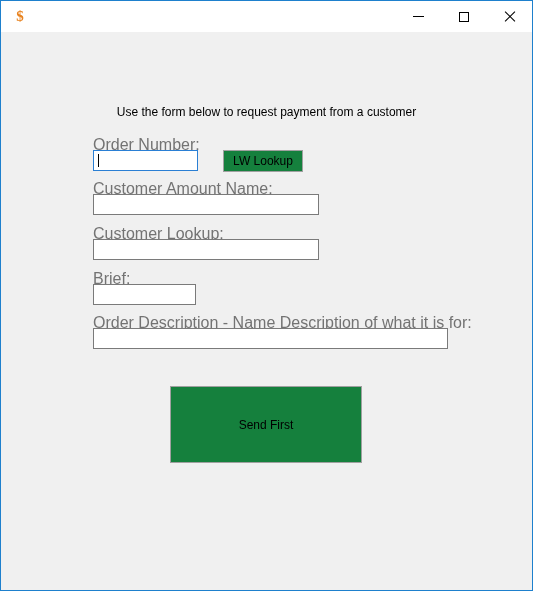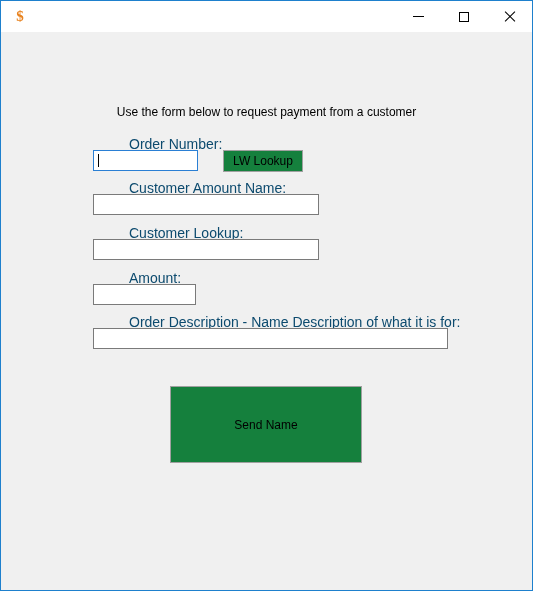--- a/index.html
+++ b/index.html
@@ -128,24 +128,23 @@
     left: 0;
     top: 73px;
     width: 100%;
     text-align: center;
     font-size: 12px;
     color: #000;
   }
 
   .field-label {
     position: absolute;
-    font-size: 14px;
-    color: #0c4a6e;
+    font-size: 16px;
+    color: #737373;
     white-space: nowrap;
-    margin-left: 36px;
   }
 
   .text-input {
     position: absolute;
     box-sizing: border-box;
     background: #ffffff;
     border: 1px solid #7a7a7a;
     font-family: "Liberation Sans", sans-serif;
     font-size: 12px;
     color: #000;
@@ -228,22 +227,22 @@
     <input class="text-input focused" id="in-order" value="" placeholder="" style="">
     <div class="caret" id="caret-order"></div>
     <button class="btn" id="btn-lookup">LW Lookup</button>
 
     <div class="field-label" id="lbl-first">Customer Amount Name:</div>
     <input class="text-input" id="in-first" value="" placeholder="" style="">
 
     <div class="field-label" id="lbl-email">Customer Lookup:</div>
     <input class="text-input" id="in-email" value="" placeholder="" style="">
 
-    <div class="field-label" id="lbl-amount">Amount:</div>
+    <div class="field-label" id="lbl-amount">Brief:</div>
     <input class="text-input" id="in-amount" value="" placeholder="" style="">
 
     <div class="field-label" id="lbl-desc">Order Description - Name Description of what it is for:</div>
     <input class="text-input" id="in-desc" value="" placeholder="" style="">
 
-    <button class="btn" id="btn-send">Send Name</button>
+    <button class="btn" id="btn-send">Send First</button>
 
   </div>
 </div>
 
 </body></html>

